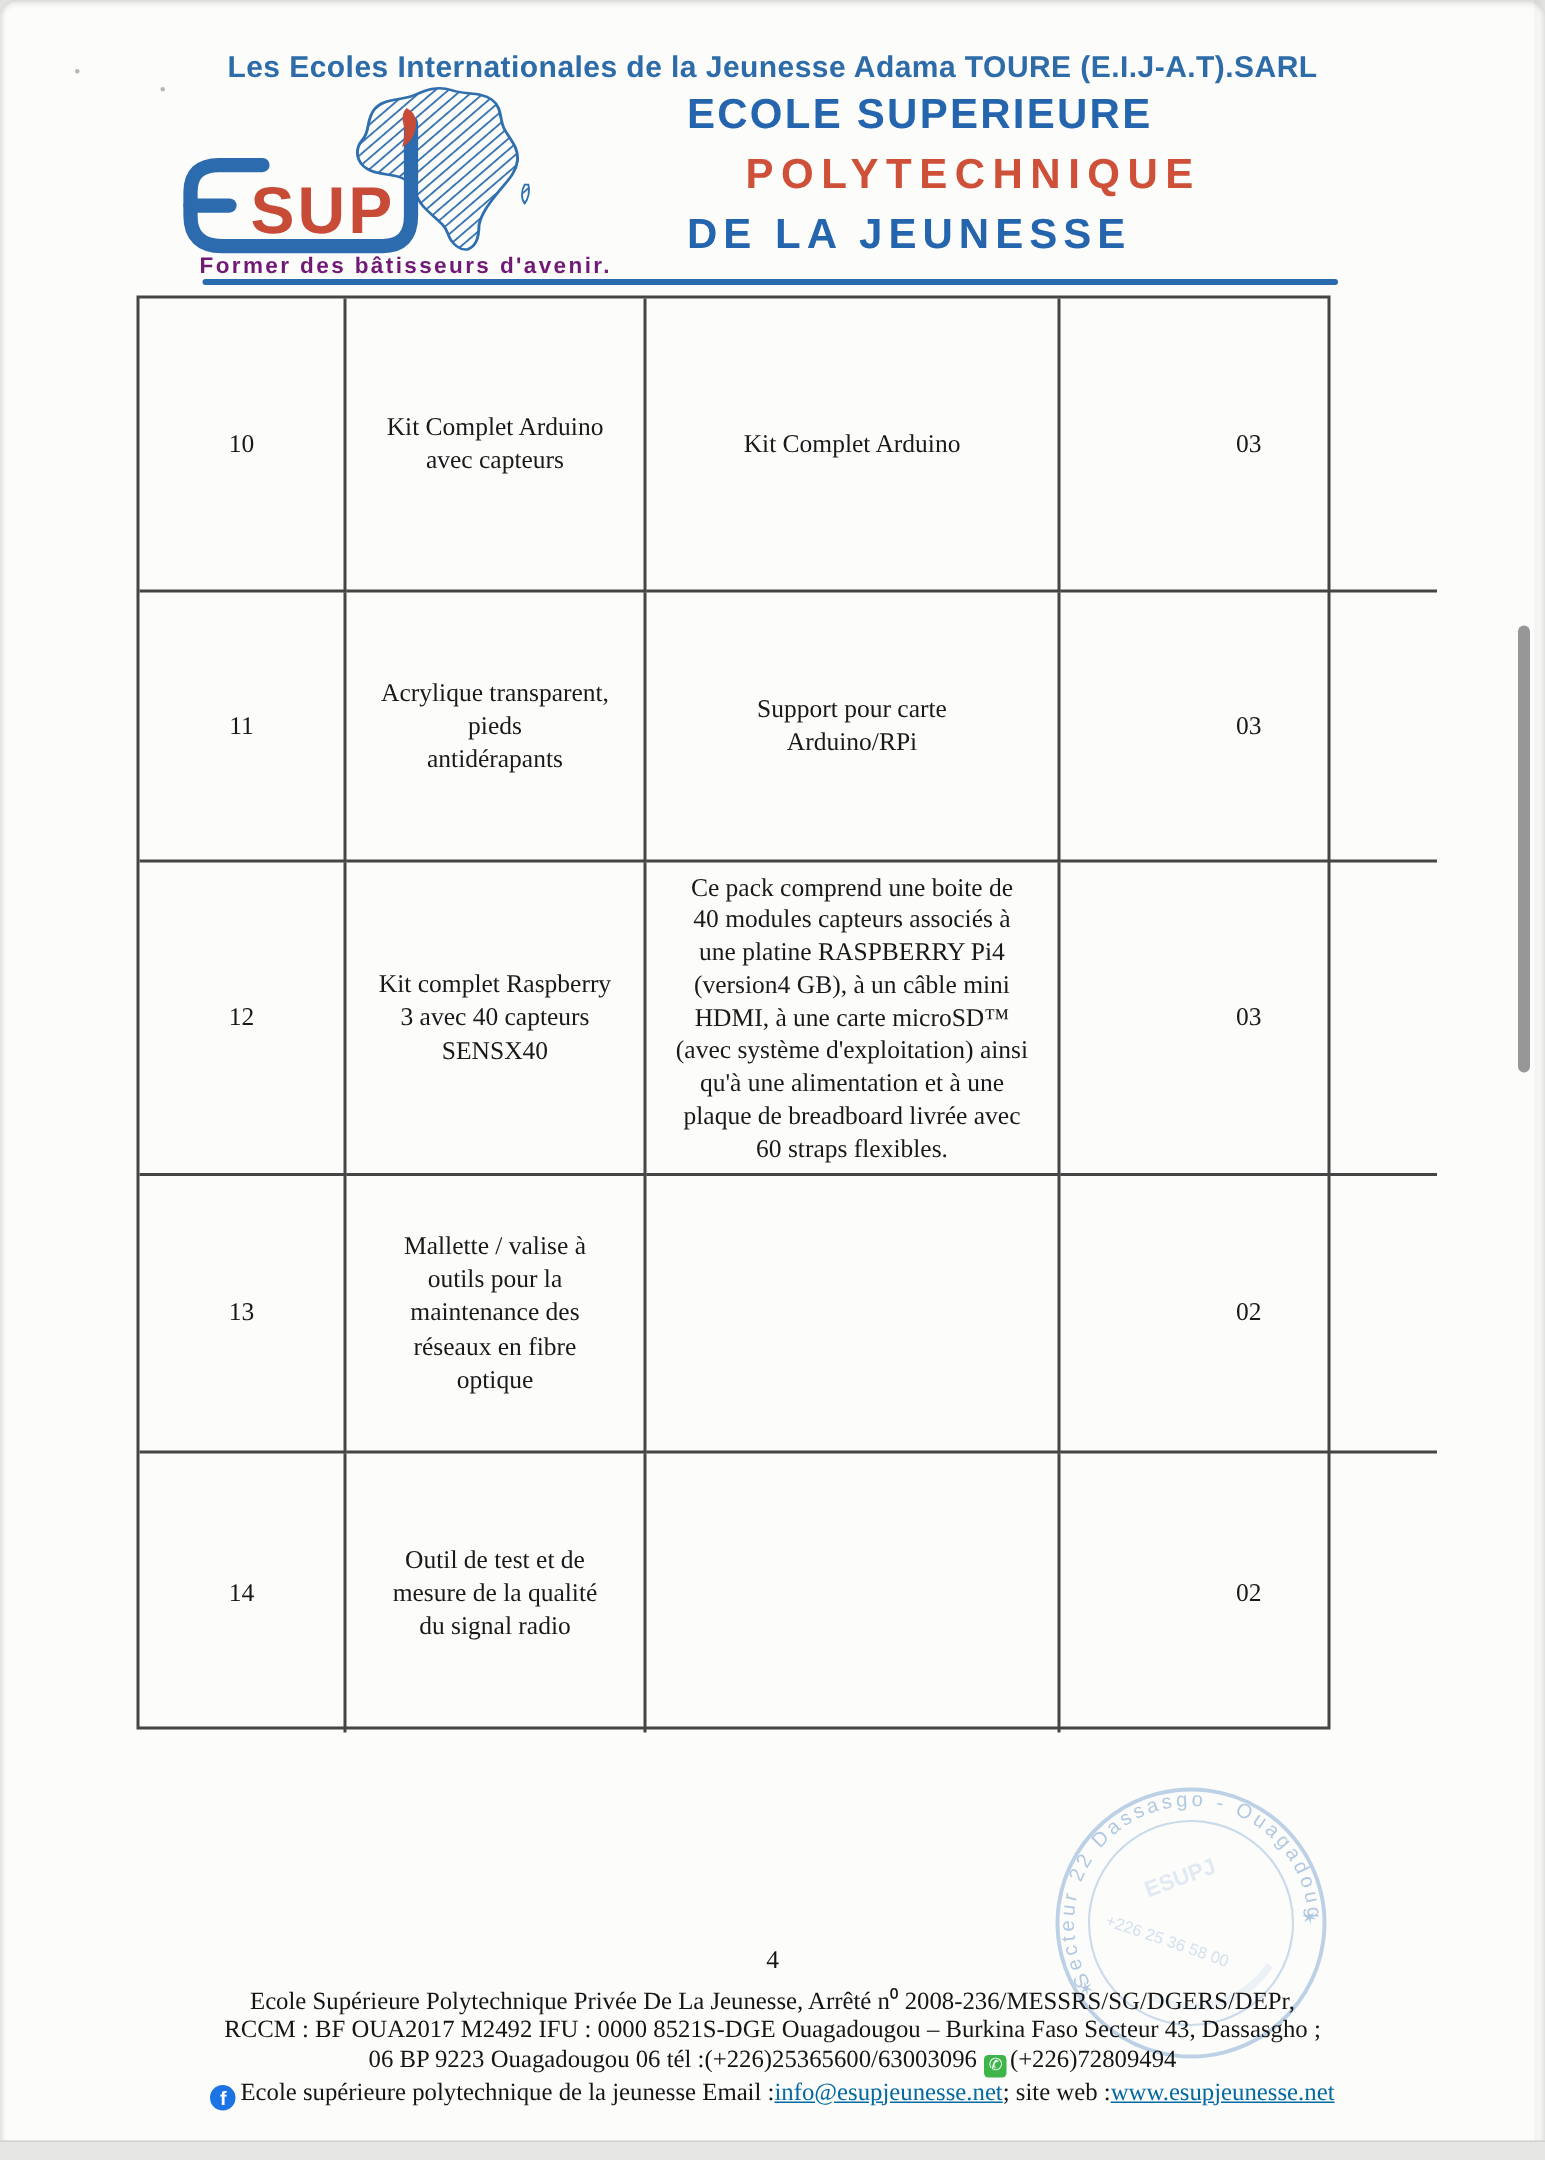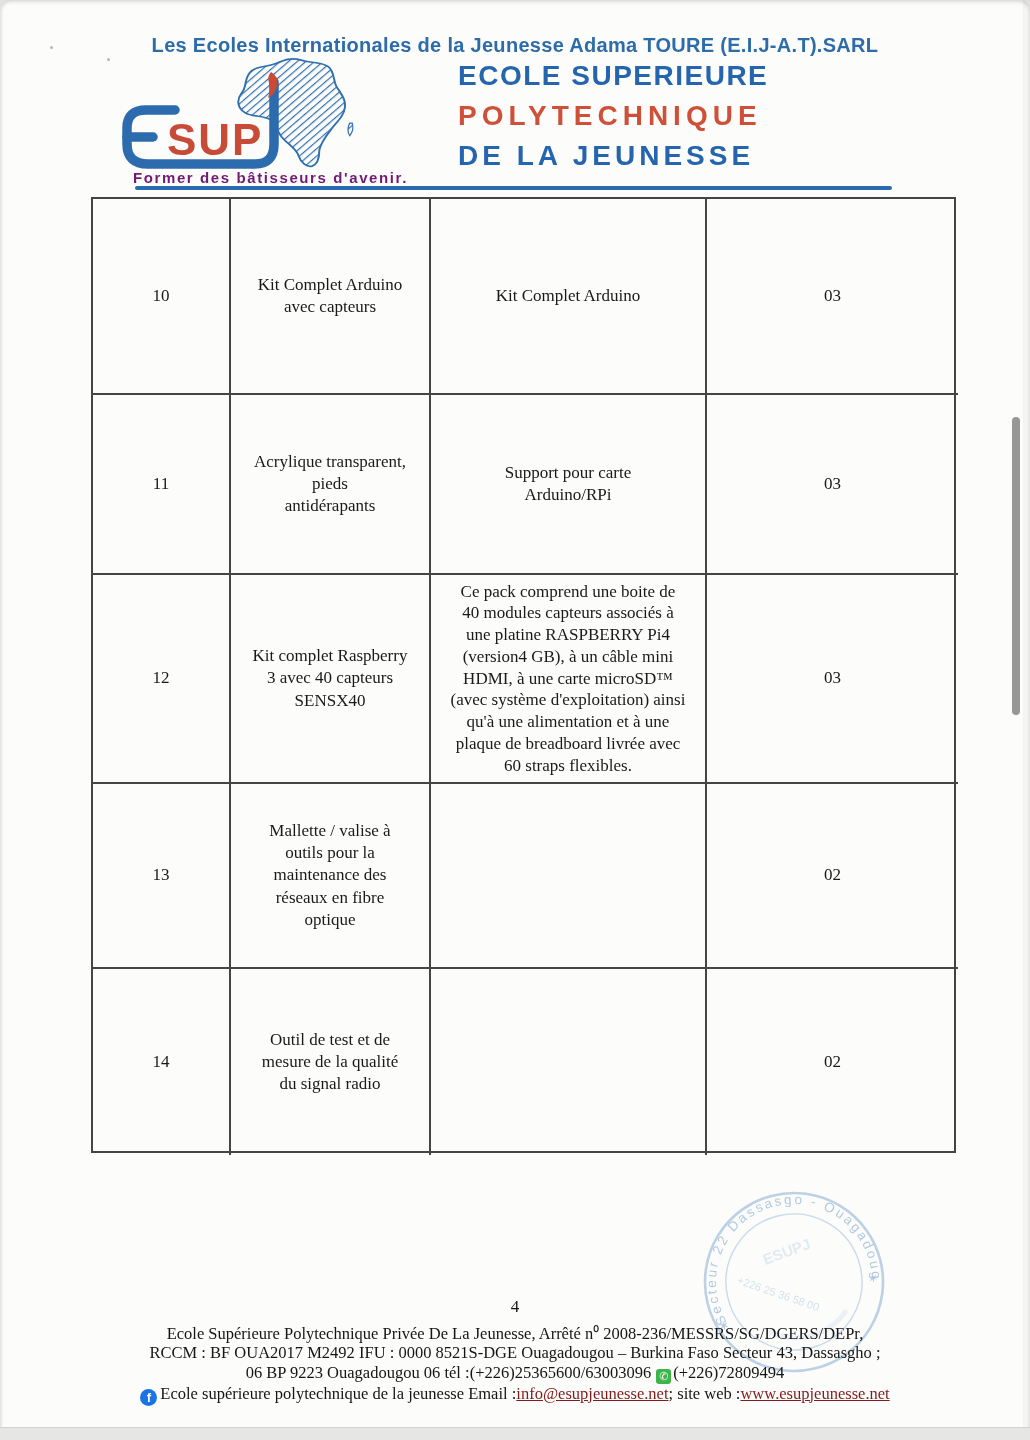--- a/index.html
+++ b/index.html
@@ -28,31 +28,31 @@
   .tagline{
     position:absolute;left:133px;top:169px;
     font-size:15px;font-weight:bold;letter-spacing:1.6px;
     color:#701a75;
   }
   .title-block{position:absolute;left:458px;top:56px;}
   .title-block div{font-weight:800;font-size:28px;line-height:40px;}
   .t-blue{color:#2465ad;}
   .t-red{color:#cf5038;}
   .ls1{letter-spacing:1.5px;}
-  .ls2{letter-spacing:5px;}
+  .ls2{letter-spacing:5px;margin-left:39px;}
   .ls3{letter-spacing:4px;}
   .rule{
     position:absolute;left:135px;top:186px;width:757px;height:4px;
     background:#2a6bb0;border-radius:2px;
   }
 
   
   .eq-table{
     position:absolute;left:91px;top:197px;
-    width:865px;height:956px;
+    width:796px;height:956px;
     display:grid;
     grid-template-columns:138px 200px 276px 251px;
     grid-template-rows:196px 180px 209px 185px 186px;
     border:2px solid #454545;
     box-sizing:border-box;
     background:transparent;
   }
   .cell{
     border-right:2px solid #454545;
     border-bottom:2px solid #454545;
@@ -73,21 +73,21 @@
   .stamp text{font-family:"Liberation Sans", sans-serif;}
 
   
   .footer{
     position:absolute;left:0;top:1297px;width:1030px;
     text-align:center;
     font-family:"Liberation Serif", serif;
     font-size:16.5px;line-height:19.5px;color:#151515;
   }
   .pageno{font-size:17px;margin-bottom:7px;}
-  .lnk{color:#7f1d1d;text-decoration:underline;cursor:pointer;text-align:center;}
+  .lnk{color:#0369a1;text-decoration:underline;cursor:pointer;text-align:center;}
   .wa-icon{
     display:inline-block;width:15px;height:15px;vertical-align:-2px;
     background:#3db54a;border-radius:3px;color:#fff;
     font-size:11px;line-height:15px;text-align:center;
     font-family:"Liberation Sans", sans-serif;
     margin:0 2px 0 5px;
   }
   .fb-icon{
     display:inline-block;width:17px;height:17px;vertical-align:-3px;
     background:#1b74e4;border-radius:50%;color:#fff;

